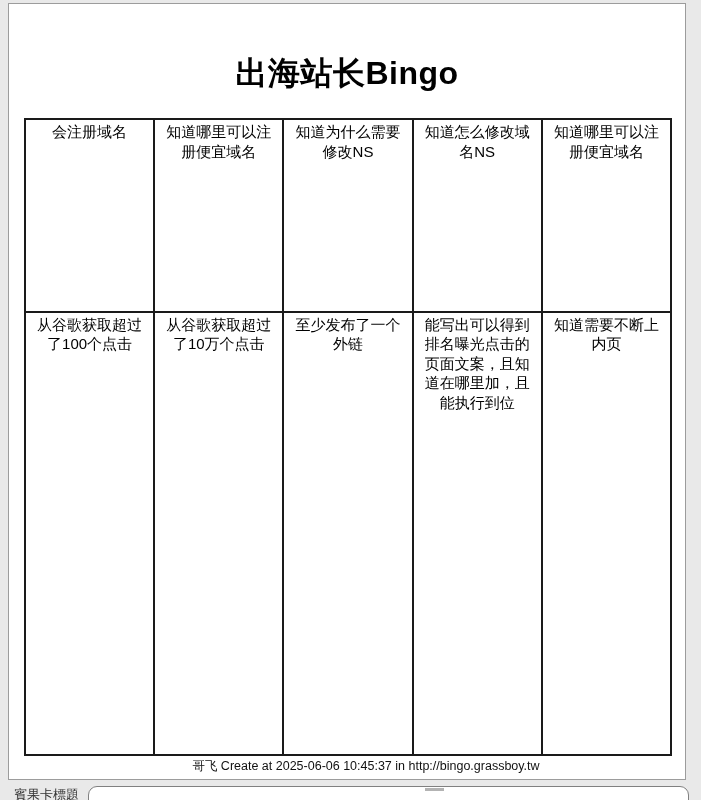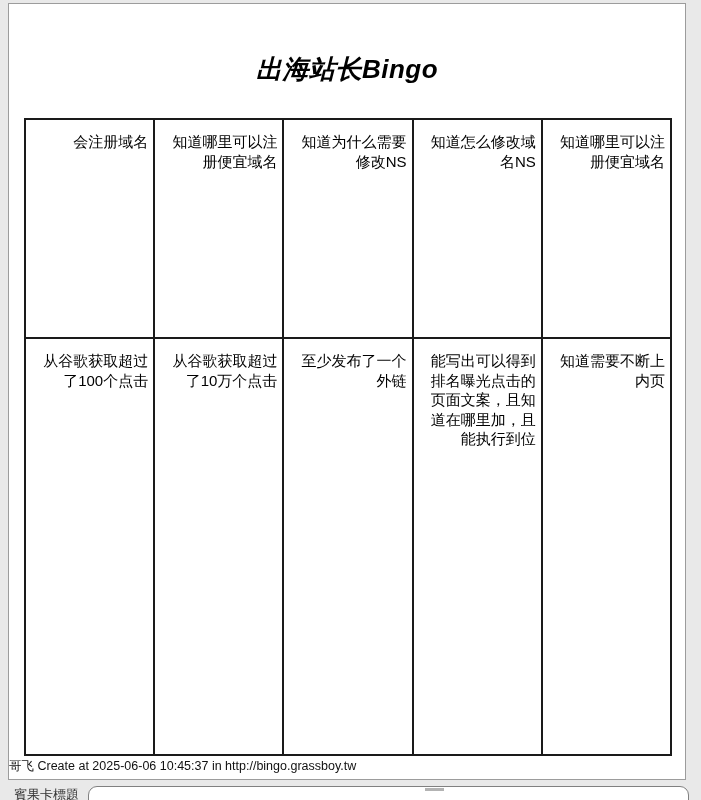--- a/index.html
+++ b/index.html
@@ -8,39 +8,40 @@
     background:#e9e9e9;
     font-family:"Liberation Sans","DejaVu Sans",sans-serif;
     color:#000;
   }
   .card-panel{
     position:absolute;left:8px;top:3px;width:678px;height:777px;
     background:#ffffff;border:1px solid #9c9c9c;box-sizing:border-box;
   }
   .page-title{
     position:absolute;top:48px;left:0;width:100%;
-    text-align:center;font-size:26px;font-weight:bold;letter-spacing:0.5px;font-style:italic;
+    text-align:center;font-size:32px;font-weight:bold;letter-spacing:0.5px;
   }
   table.bingo{
     position:absolute;left:15px;top:114px;
     border-collapse:collapse;table-layout:fixed;
     width:648px;height:638px;
   }
   table.bingo td{
     border:2px solid #1a1a1a;
-    vertical-align:top;text-align:right;
-    padding:12px 5px;
+    vertical-align:top;text-align:center;
+    padding:2px 5px;
     font-size:15px;line-height:1.3;
     word-break:break-all;overflow:hidden;
     width:20%;
   }
   .credit{
     position:absolute;top:754px;right:6px;left:0;
-    text-align:left;font-size:12.5px;color:#111;
+    text-align:center;font-size:12.5px;color:#111;
     white-space:nowrap;
+    padding-left:44px;
   }
   .form-label{
     position:absolute;left:14px;top:786px;
     font-size:13px;color:#333;white-space:nowrap;
   }
   .form-input{
     position:absolute;left:88px;top:786px;width:601px;height:40px;
     background:#ffffff;border:1px solid #808080;border-radius:9px;
     box-sizing:border-box;outline:none;
     font-size:13px;color:#444;padding:4px 8px;

